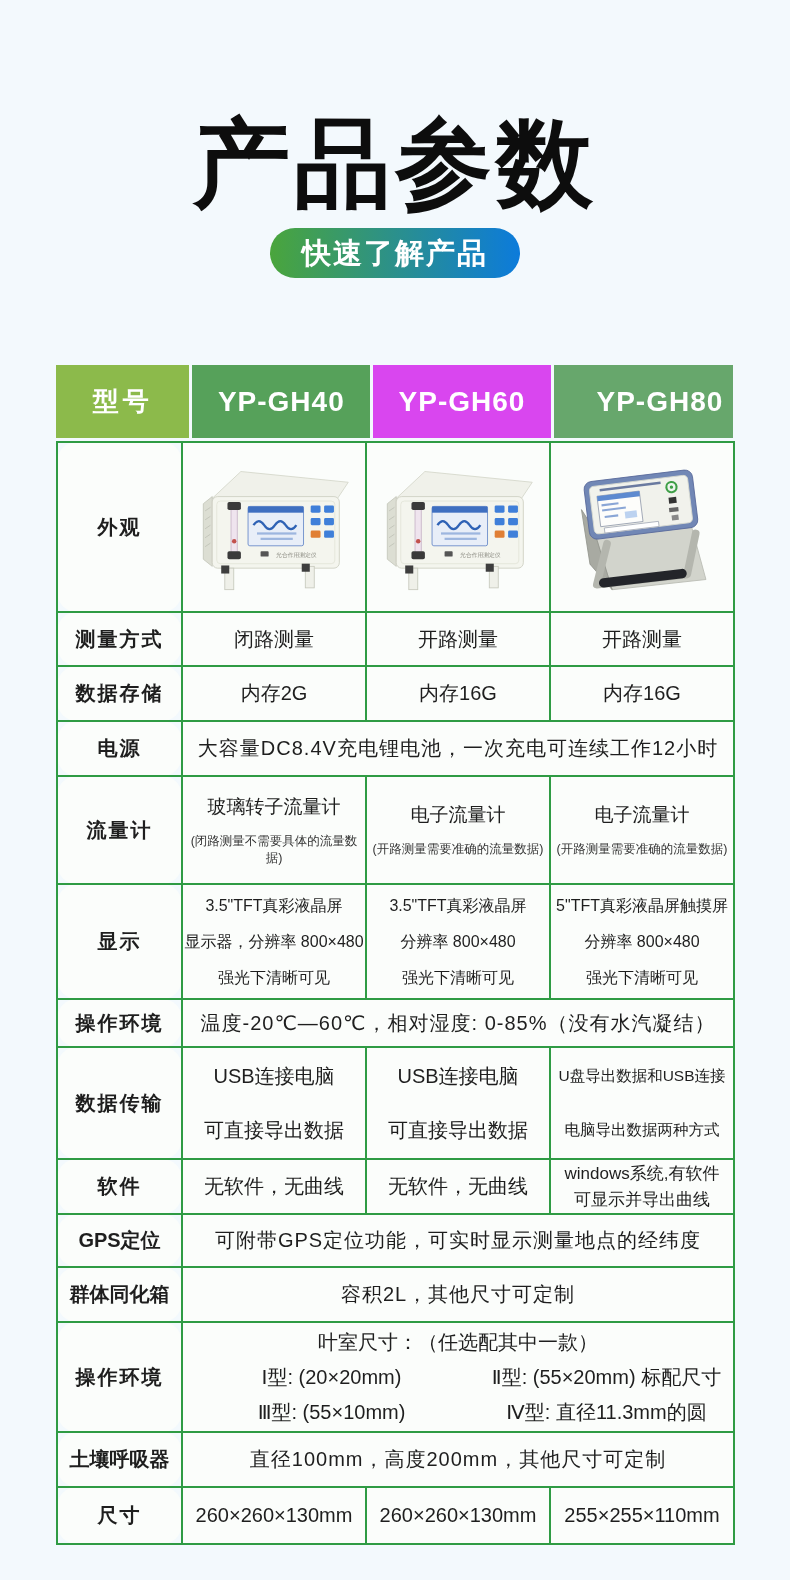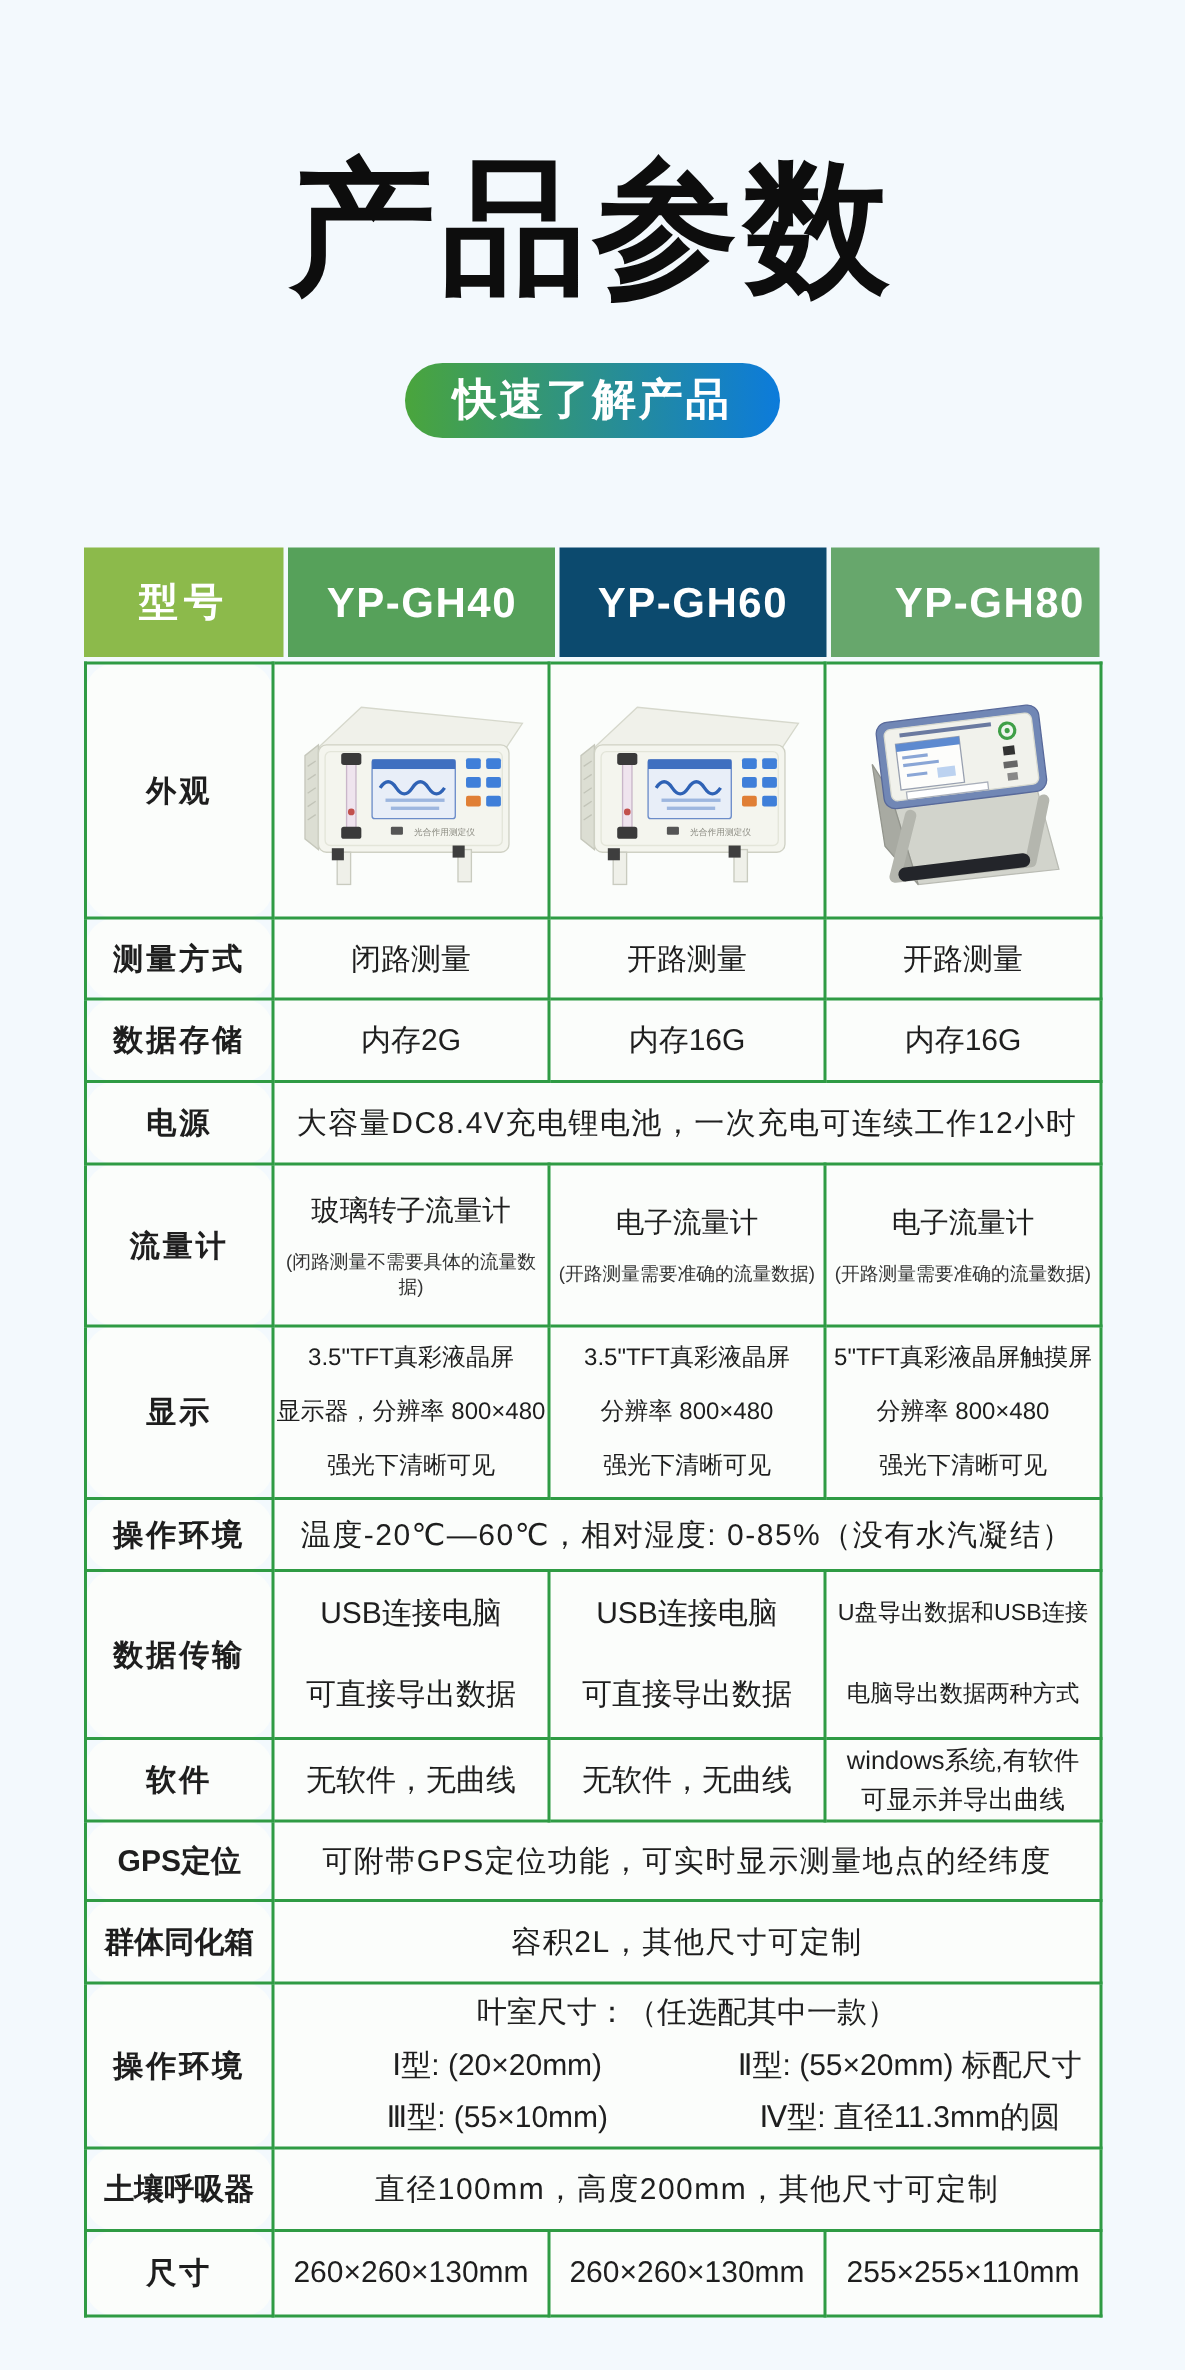--- a/index.html
+++ b/index.html
@@ -2,43 +2,43 @@
 <html><head>
 <meta charset="utf-8">
 <style>
   html,body{margin:0;padding:0;}
   body{
     width:790px;height:1580px;background:#f3f9fd;
     font-family:"Liberation Sans","DejaVu Sans",sans-serif;
     color:#1e1e1e;position:relative;overflow:hidden;
   }
   .page-title{
-    position:absolute;top:78px;left:0;width:790px;text-align:center;
+    position:absolute;top:90px;left:0;width:790px;text-align:center;
     font-family:"Liberation Serif","DejaVu Serif",serif;
     font-weight:900;font-size:97px;line-height:150px;color:#0d0d0d;letter-spacing:4px;margin:0;
   }
   .badge{
-    position:absolute;top:242px;left:50%;transform:translateX(-50%);
+    position:absolute;top:228px;left:50%;transform:translateX(-50%);
     height:50px;line-height:50px;padding:0 32px;border-radius:26px;
     background:linear-gradient(90deg,#4aa53c,#0c7bdb);
     color:#ffffff;font-size:29px;font-weight:bold;letter-spacing:2px;
     font-family:"Liberation Serif","DejaVu Serif",serif;white-space:nowrap;
   }
   
   .hdr{
     position:absolute;top:365px;left:56px;width:677px;height:73px;
     display:flex;gap:3px;
   }
   .hc{
     height:73px;display:flex;align-items:center;justify-content:center;
     color:#fff;font-weight:bold;font-size:28px;letter-spacing:1px;box-sizing:border-box;
   }
   .hc-label{width:136px;background:#8cba4b;font-size:26px;letter-spacing:4px;}
   .hc-1{width:181px;background:#56a15a;}
-  .hc-2{width:181px;background:#0c4a6e;}
+  .hc-2{width:181px;background:#d946ef;}
   .hc-3{width:182px;background:#67a76c;padding-left:33px;}
   
   table.spec{
     position:absolute;top:441px;left:56px;width:677px;
     border-collapse:collapse;table-layout:fixed;
   }
   table.spec td{
     border:2px solid #2f9b44;background:#fbfdfb;
     text-align:center;vertical-align:middle;
     font-size:20px;color:#1e1e1e;padding:0;box-sizing:border-box;

